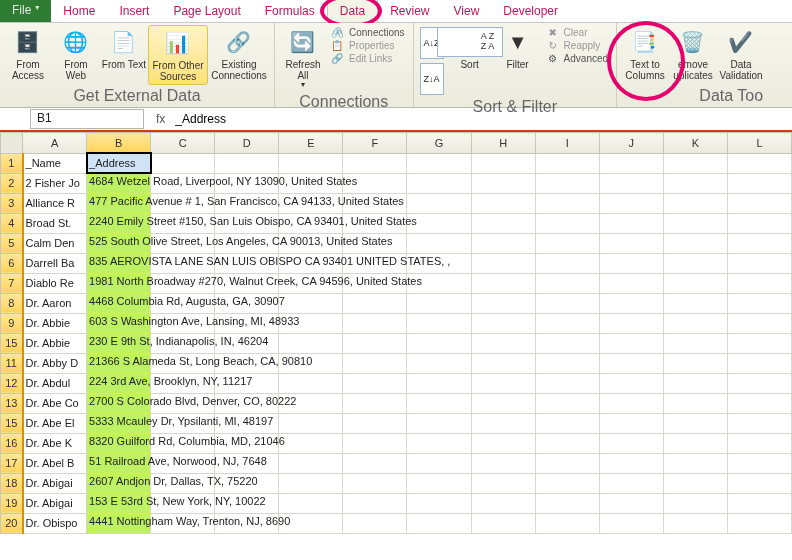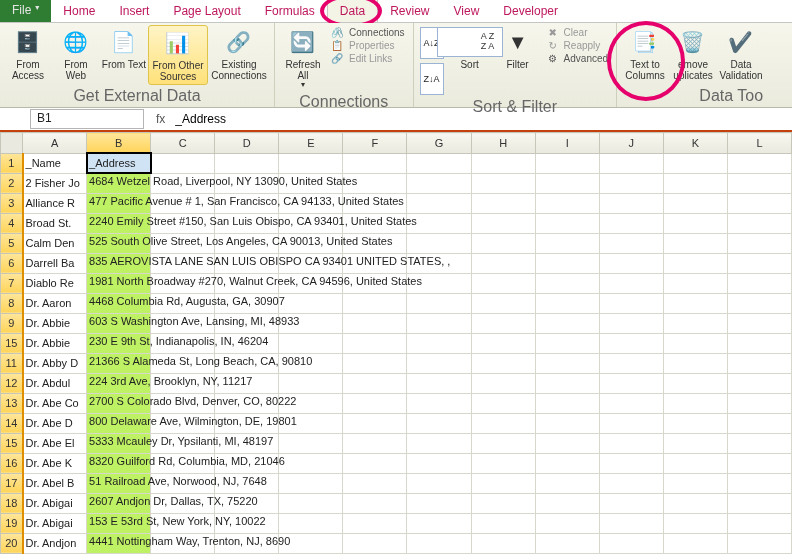--- a/index.html
+++ b/index.html
@@ -582,37 +582,20 @@
           <td class="cell"></td>
           <td class="cell"></td>
           <td class="cell"></td>
           <td class="cell"></td>
           <td class="cell"></td>
           <td class="cell"></td>
           <td class="cell"></td>
           <td class="cell"></td>
         </tr>
         <tr>
-          <td class="rowhdr">14</td>
-          <td class="cell">Dr. Abe D</td>
-          <td class="cell selcol">
-            <span class="overflow">800 Delaware Ave, Wilmington, DE, 19801</span>
-          </td>
-          <td class="cell"></td>
-          <td class="cell"></td>
-          <td class="cell"></td>
-          <td class="cell"></td>
-          <td class="cell"></td>
-          <td class="cell"></td>
-          <td class="cell"></td>
-          <td class="cell"></td>
-          <td class="cell"></td>
-          <td class="cell"></td>
-        </tr>
-        <tr>
           <td class="rowhdr">15</td>
           <td class="cell">Dr. Abe El</td>
           <td class="cell selcol">
             <span class="overflow">5333 Mcauley Dr, Ypsilanti, MI, 48197</span>
           </td>
           <td class="cell"></td>
           <td class="cell"></td>
           <td class="cell"></td>
           <td class="cell"></td>
           <td class="cell"></td>
@@ -685,21 +668,21 @@
           <td class="cell"></td>
           <td class="cell"></td>
           <td class="cell"></td>
           <td class="cell"></td>
           <td class="cell"></td>
           <td class="cell"></td>
           <td class="cell"></td>
         </tr>
         <tr>
           <td class="rowhdr">20</td>
-          <td class="cell">Dr. Andjon</td>
+          <td class="cell">Dr. Obispo</td>
           <td class="cell selcol">
             <span class="overflow">4441 Nottingham Way, Trenton, NJ, 8690</span>
           </td>
           <td class="cell"></td>
           <td class="cell"></td>
           <td class="cell"></td>
           <td class="cell"></td>
           <td class="cell"></td>
           <td class="cell"></td>
           <td class="cell"></td>

